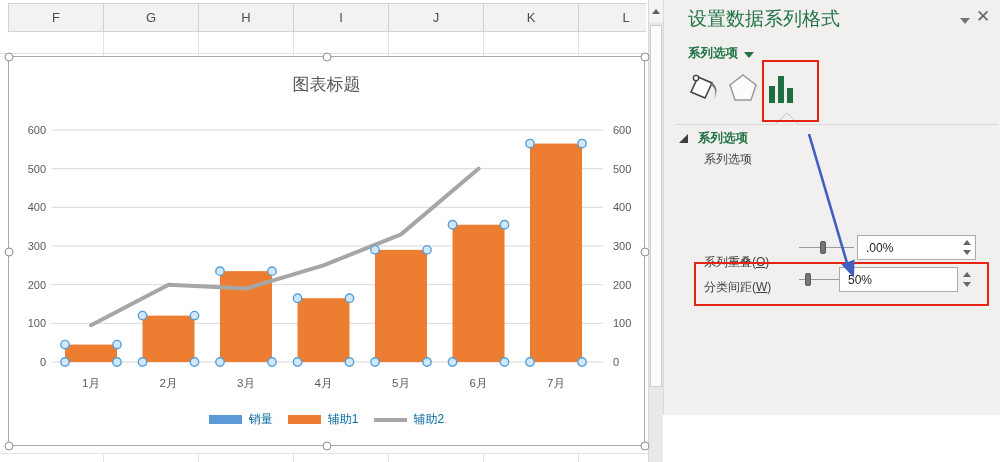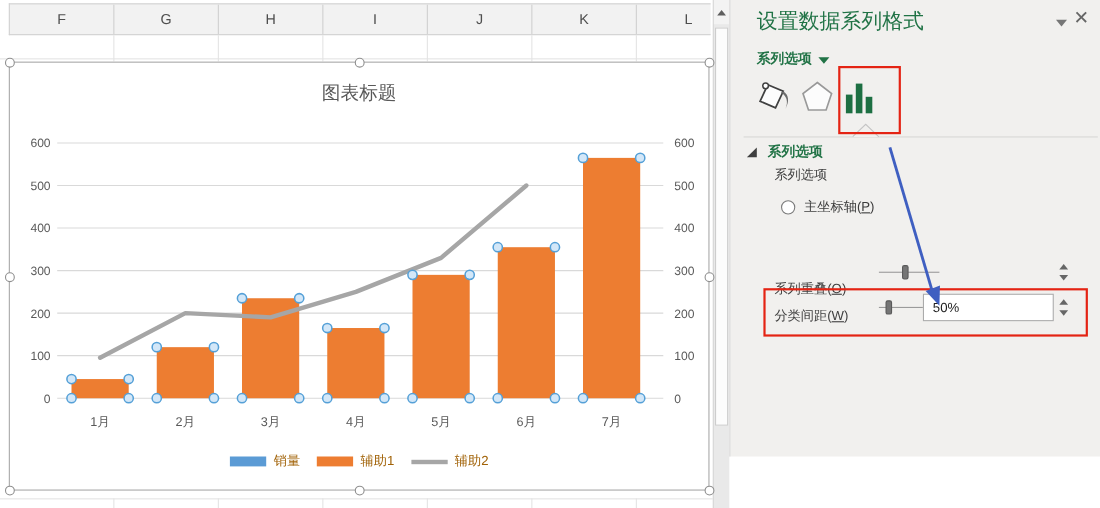--- a/index.html
+++ b/index.html
@@ -24,21 +24,21 @@
   .cell-vline{position:absolute;width:1px;background:#e4e4e4;}
 
   
   .chart-object{position:absolute;left:8px;top:56px;width:637px;height:390px;background:#fff;
     border:1px solid #a9a9a9;padding-left:28px;}
   .chart-title{position:absolute;left:0;right:0;top:16px;text-align:center;font-size:17px;color:#595959;}
   .obj-handle{position:absolute;width:9px;height:9px;border-radius:50%;background:#fff;border:1px solid #8f8f8f;
     transform:translate(-50%,-50%);z-index:4;}
   #chart-svg{position:absolute;left:0;top:0;}
   .legend{position:absolute;left:0;right:0;top:354px;display:flex;justify-content:center;align-items:center;gap:15px;}
-  .legend-item{display:flex;align-items:center;gap:7px;font-size:12px;color:#a16207;}
+  .legend-item{display:flex;align-items:center;gap:7px;font-size:12px;color:#0369a1;}
   .legend-swatch{width:33px;}
 
   
   .vscroll{position:absolute;left:648px;top:0;width:15px;height:462px;background:#e9e9e9;border-left:1px solid #d8d8d8;}
   .scroll-btn{position:absolute;left:0;top:0;width:14px;height:22px;background:#f3f3f3;display:flex;align-items:center;justify-content:center;}
   .tri-up{width:0;height:0;border-left:4px solid transparent;border-right:4px solid transparent;border-bottom:5px solid #5f5f5f;}
   .scroll-thumb{position:absolute;left:1px;width:12px;top:25px;height:362px;background:#fcfcfc;border:1px solid #cdcdcd;}
 
   
   .panel{position:absolute;left:663px;top:0;width:337px;height:415px;background:#f1f0ee;border-left:1px solid #dadada;}
@@ -246,29 +246,26 @@
 
   <div class="section-head">
     <svg width="11" height="11" viewBox="0 0 11 11">
       <polygon points="1,10 10,1 10,10" fill="#3f3f3f"></polygon>
     </svg>
     <span>系列选项</span>
   </div>
 
   <div class="plot-on">系列选项</div>
   <div class="radio-group" id="radio-group">
-      <div class="radio-row">
-        <div class="radio"></div>
-        <span>主坐标轴(<u>P</u>)</span>
-      </div>
     </div>
 
   <div class="slider-label" style="top:254px">系列重叠(<u>O</u>)</div>
   <div class="slider-track" style="left:135px;top:247px"></div>
   <div class="slider-handle" style="left:156px;top:241px"></div>
+  <input class="spin-input" style="left: 193px; top: 235px;" readonly="" value=".00%">
   <div class="spinner" style="left:296px;top:240px">
     <div class="spin-up"></div>
     <div class="spin-down"></div>
   </div>
 
   <div class="slider-label" style="top:279px">分类间距(<u>W</u>)</div>
   <div class="slider-track" style="left:135px;top:279px"></div>
   <div class="slider-handle" style="left:141px;top:273px"></div>
   <input class="spin-input" style="left: 175px; top: 267px;" readonly="" value="50%">
   <div class="spinner" style="left:296px;top:272px">

